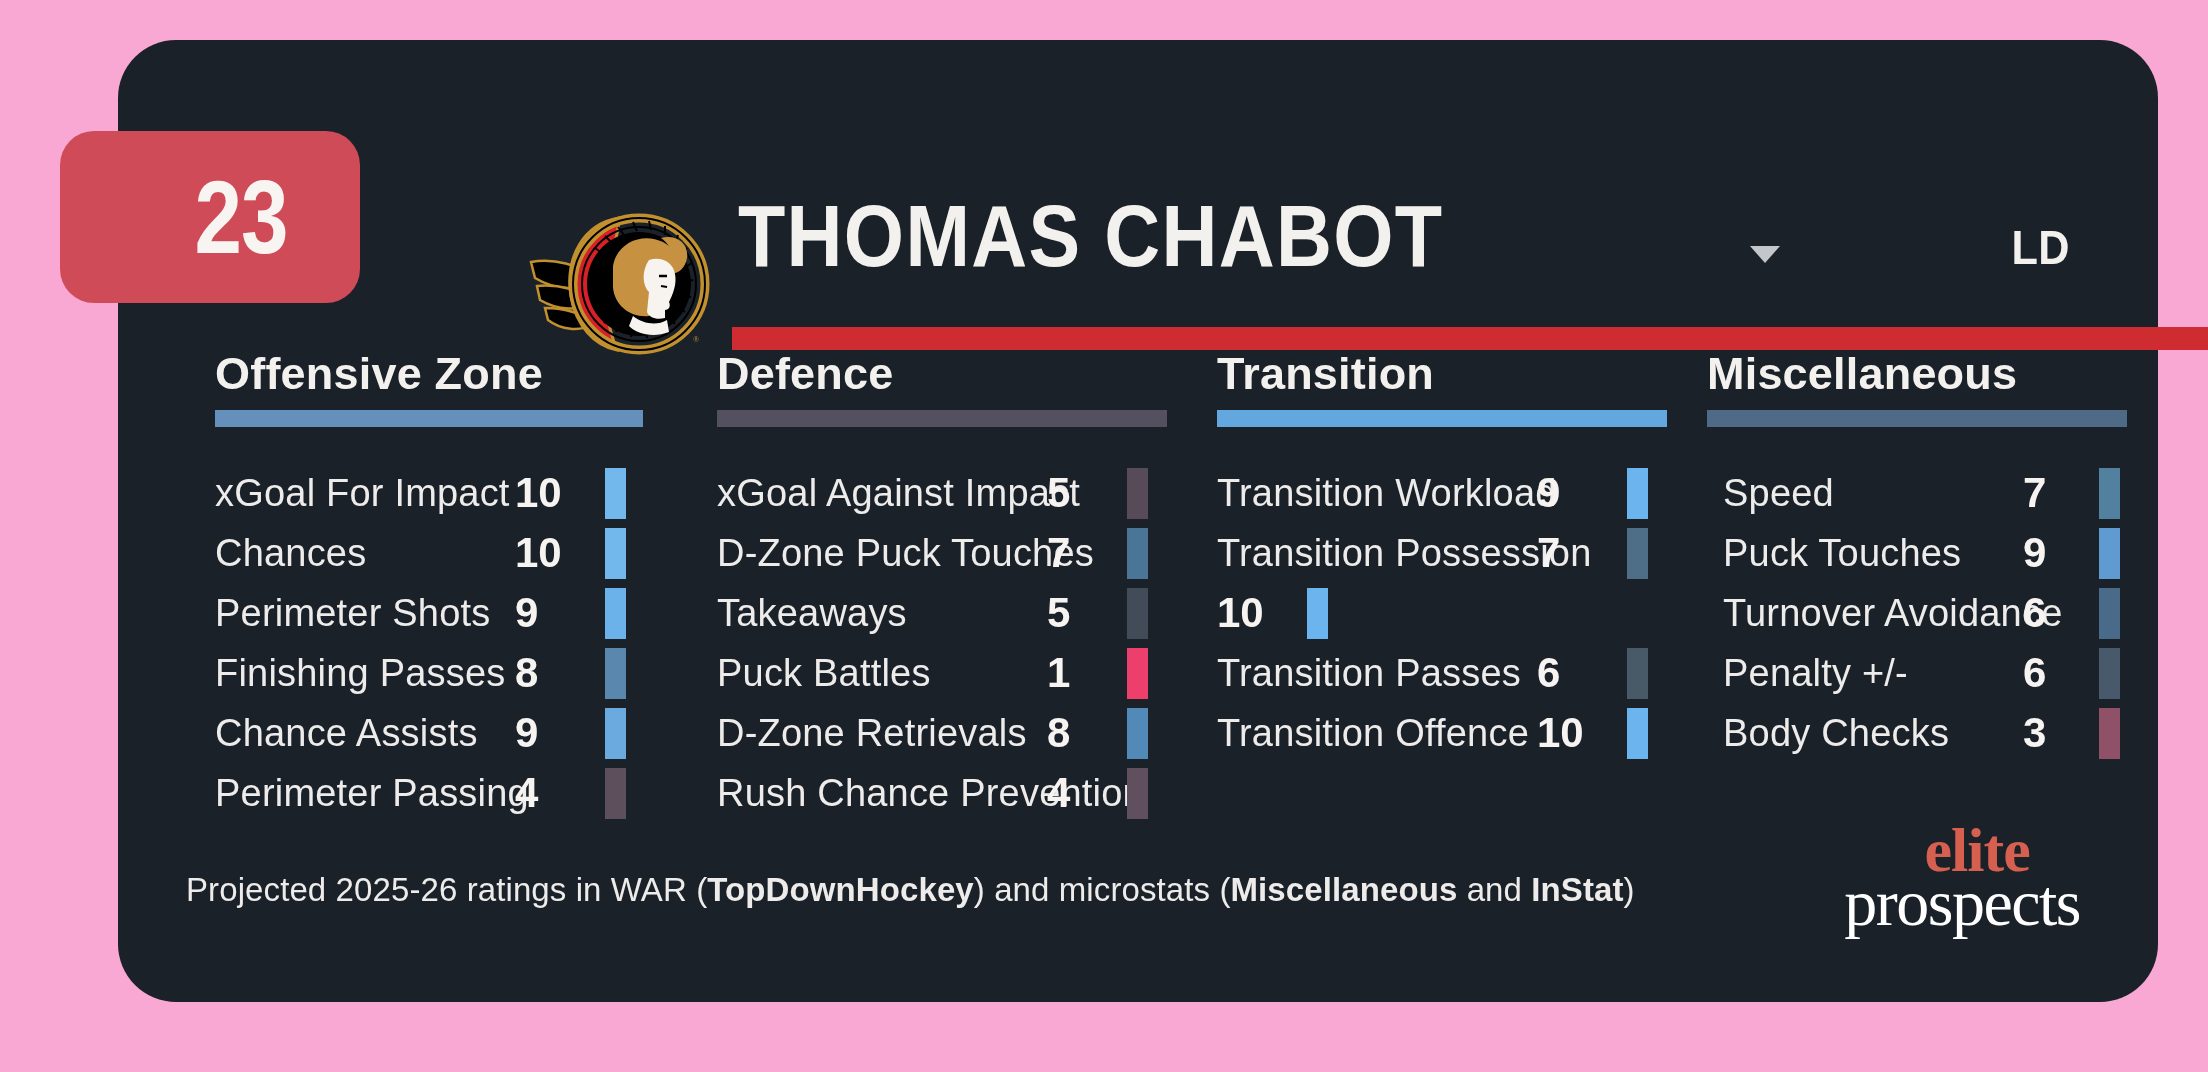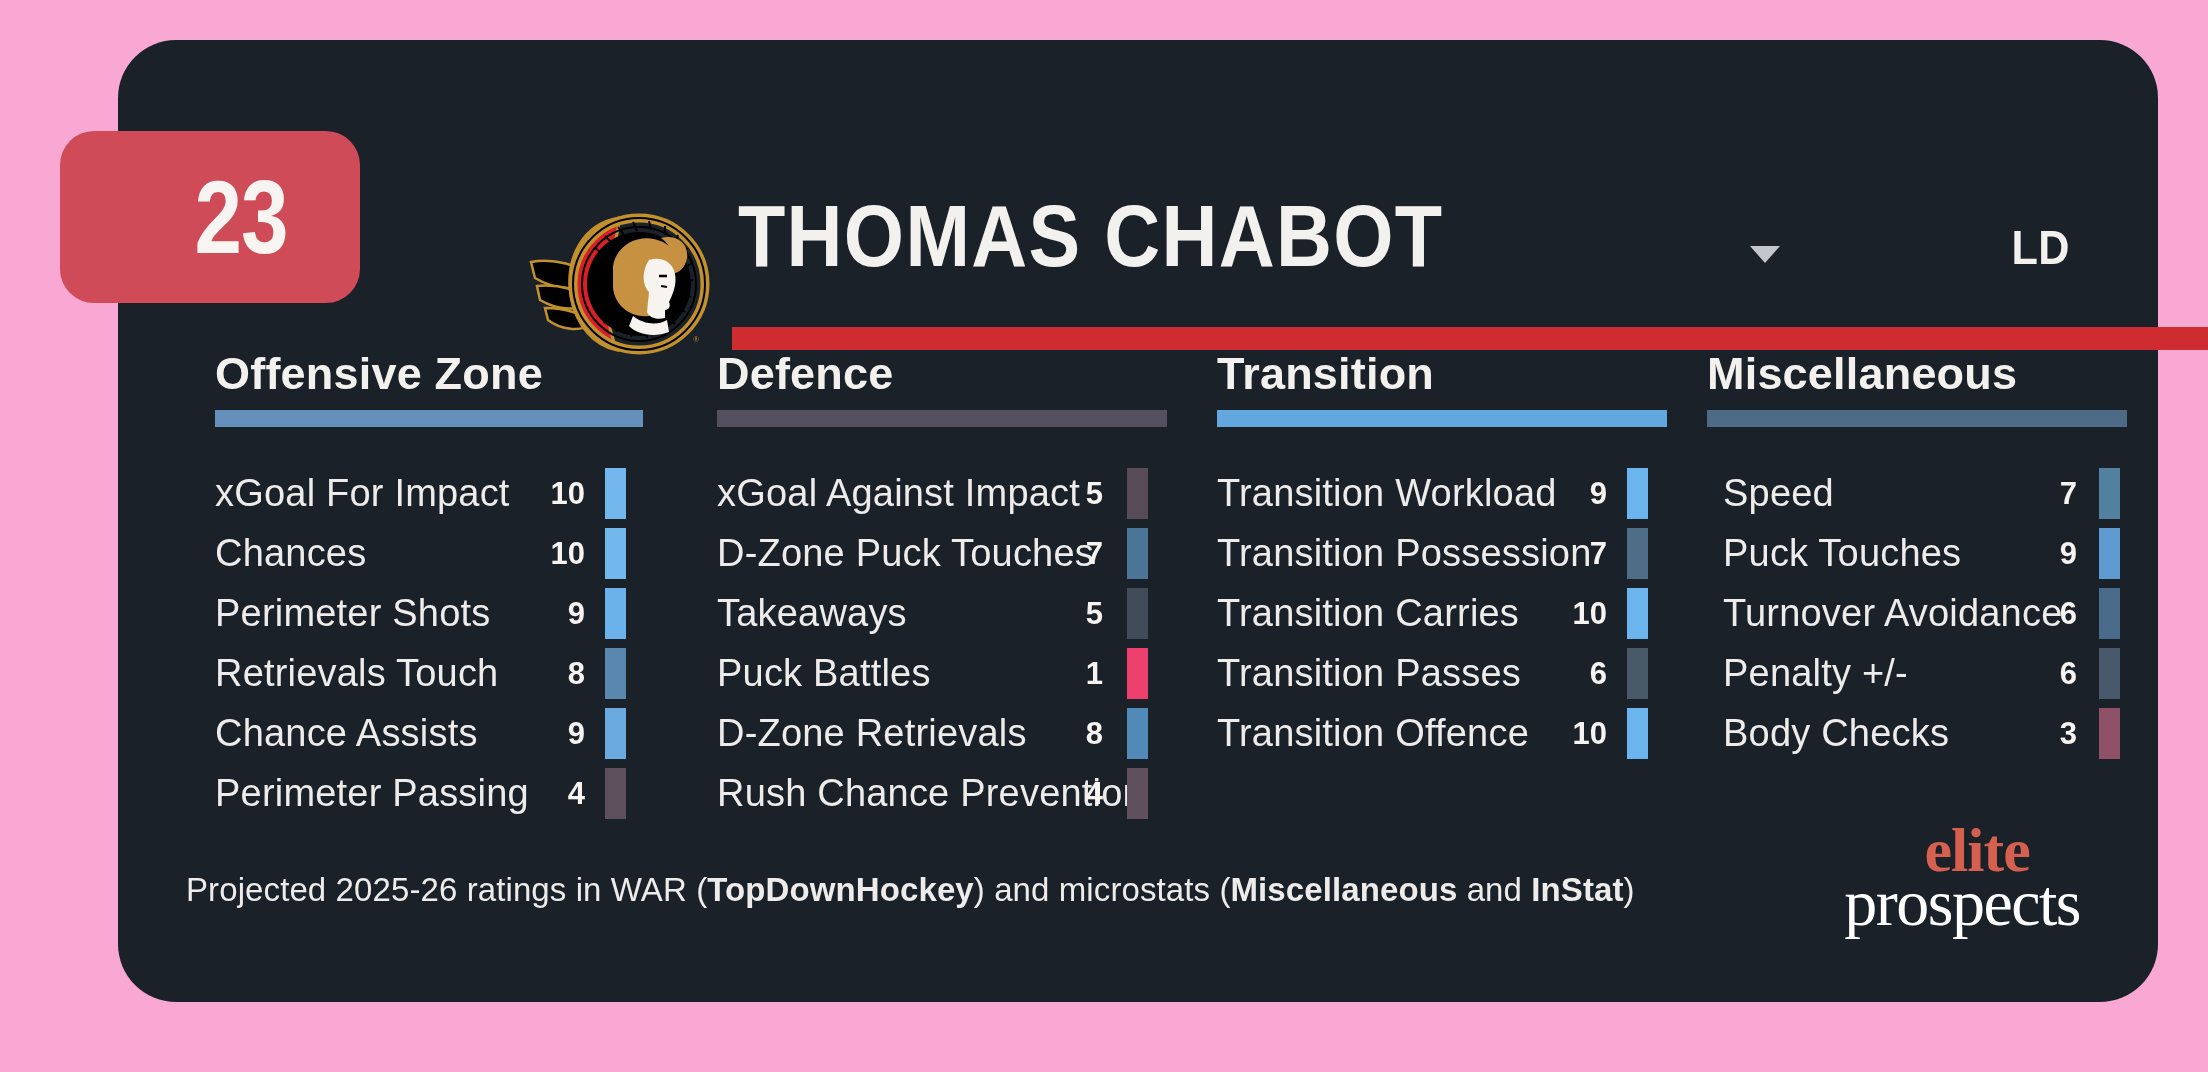--- a/index.html
+++ b/index.html
@@ -170,24 +170,23 @@
     font-size: 38px;
     color: #eeeceb;
     line-height: 1;
     flex: 1 1 auto;
     letter-spacing: 0.2px;
   }
 
   .stat-value {
     font-family: "Liberation Sans Narrow", "Liberation Sans", sans-serif;
     font-weight: 700;
-    font-size: 31px;
+    font-size: 42px;
     color: #f6f3f0;
     line-height: 1;
-    text-align: right;
     flex: 0 0 auto;
     margin-right: 18px;
     min-width: 54px;
   }
 
   .stat-swatch {
     flex: 0 0 auto;
     width: 21px;
     height: 51px;
   }
@@ -312,21 +311,21 @@
           <span class="stat-label">Chances</span>
           <span class="stat-value">10</span>
           <span class="stat-swatch" style="background: rgb(114, 184, 237);"></span>
         </div>
         <div class="stat-row">
           <span class="stat-label">Perimeter Shots</span>
           <span class="stat-value">9</span>
           <span class="stat-swatch" style="background: rgb(107, 178, 234);"></span>
         </div>
         <div class="stat-row">
-          <span class="stat-label">Retrievals Touch</span>
+          <span class="stat-label">Finishing Passes</span>
           <span class="stat-value">8</span>
           <span class="stat-swatch" style="background: rgb(90, 135, 173);"></span>
         </div>
         <div class="stat-row">
           <span class="stat-label">Chance Assists</span>
           <span class="stat-value">9</span>
           <span class="stat-swatch" style="background: rgb(106, 170, 222);"></span>
         </div>
         <div class="stat-row">
           <span class="stat-label">Perimeter Passing</span>
@@ -377,21 +376,20 @@
           <span class="stat-label">Transition Workload</span>
           <span class="stat-value">9</span>
           <span class="stat-swatch" style="background: rgb(107, 180, 238);"></span>
         </div>
         <div class="stat-row">
           <span class="stat-label">Transition Possession</span>
           <span class="stat-value">7</span>
           <span class="stat-swatch" style="background: rgb(78, 109, 135);"></span>
         </div>
         <div class="stat-row">
-          <span class="stat-label">Transition Carries</span>
           <span class="stat-value">10</span>
           <span class="stat-swatch" style="background: rgb(107, 180, 238);"></span>
         </div>
         <div class="stat-row">
           <span class="stat-label">Transition Passes</span>
           <span class="stat-value">6</span>
           <span class="stat-swatch" style="background: rgb(72, 89, 104);"></span>
         </div>
         <div class="stat-row">
           <span class="stat-label">Transition Offence</span>

